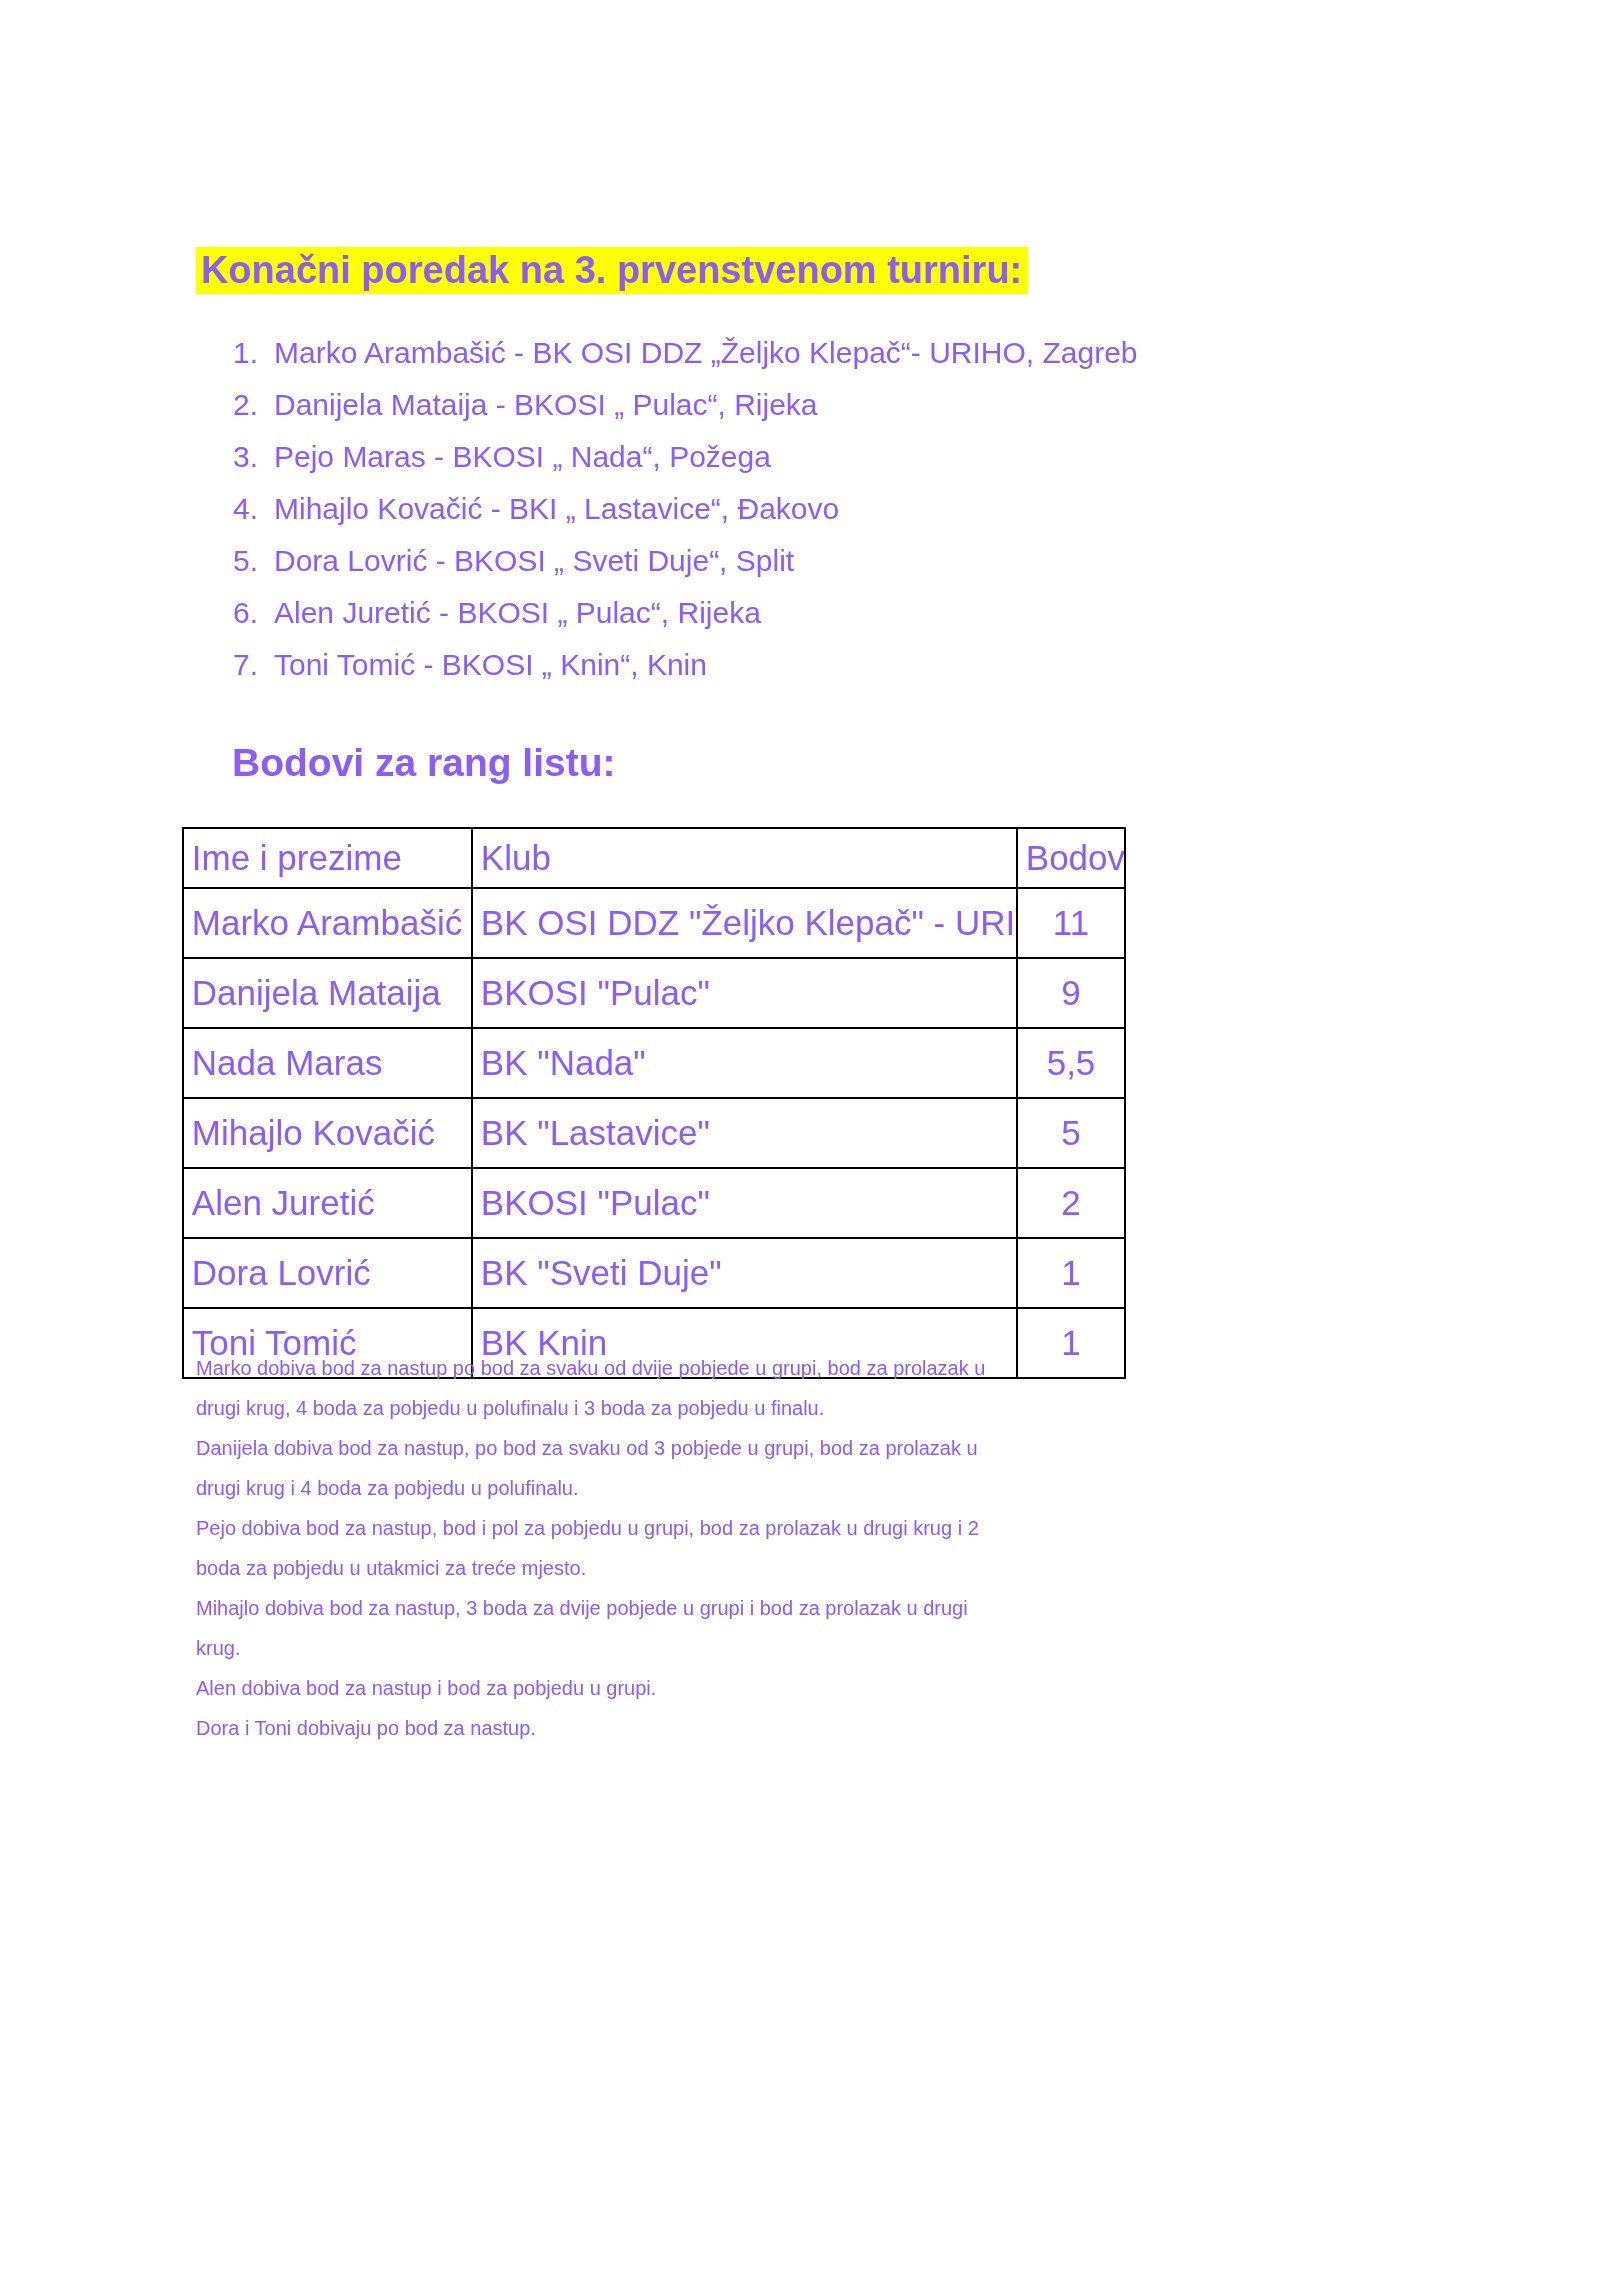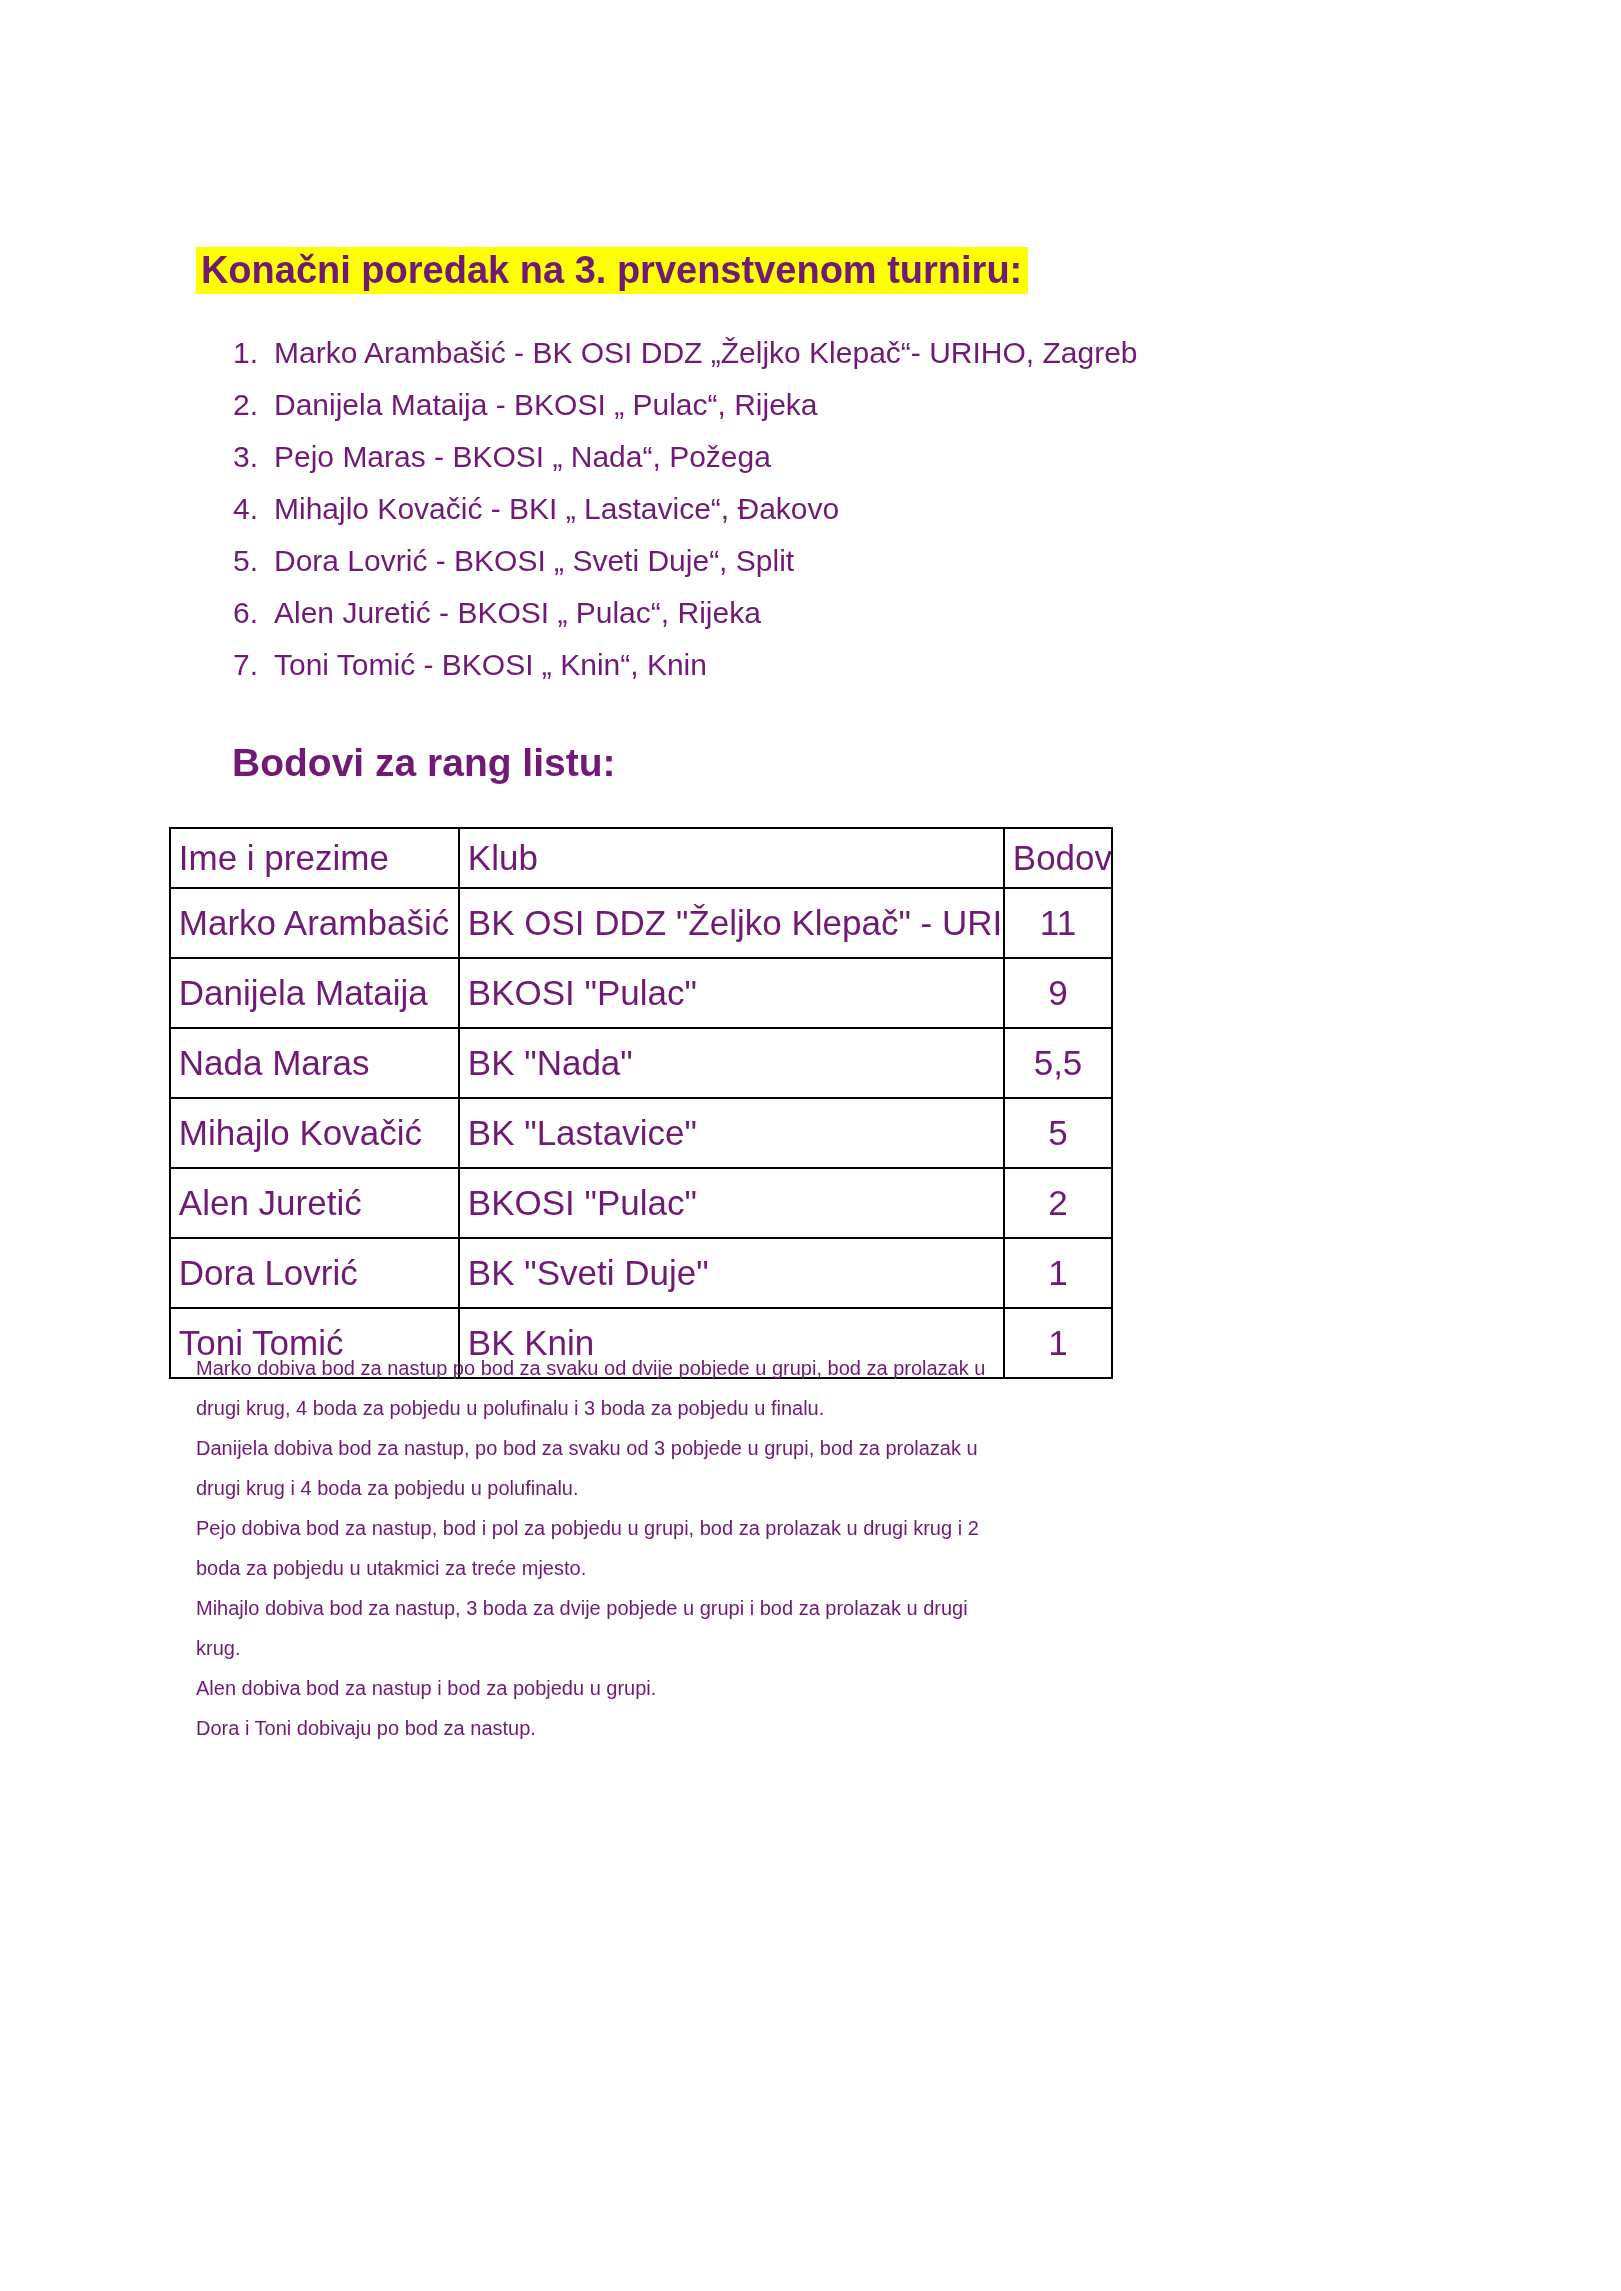--- a/index.html
+++ b/index.html
@@ -2,21 +2,21 @@
 <html><head>
 <meta charset="utf-8">
 <style>
   html,body{margin:0;padding:0;background:#ffffff;}
   .page{
     position:relative;
     width:1621px;
     height:2292px;
     background:#ffffff;
     font-family:"Liberation Sans","DejaVu Sans",sans-serif;
-    color:#701a75;
+    color:#8b5cf6;
     overflow:hidden;
   }
   .doc-title{
     position:absolute;
     left:196px;
     top:247px;
     background:#ffff00;
     font-size:38px;
     font-weight:bold;
     line-height:47px;
@@ -39,21 +39,21 @@
     left:193px;
     top:741px;
     font-size:39px;
     font-weight:bold;
     line-height:43px;
     white-space:nowrap;
     margin-left:39px;
   }
   table.points-table{
     position:absolute;
-    left:169px;
+    left:182px;
     top:827px;
     border-collapse:collapse;
     table-layout:fixed;
     width:942px;
     font-size:35px;
   }
   .points-table th,.points-table td{
     border:2px solid #000000;
     font-weight:normal;
     text-align:left;

